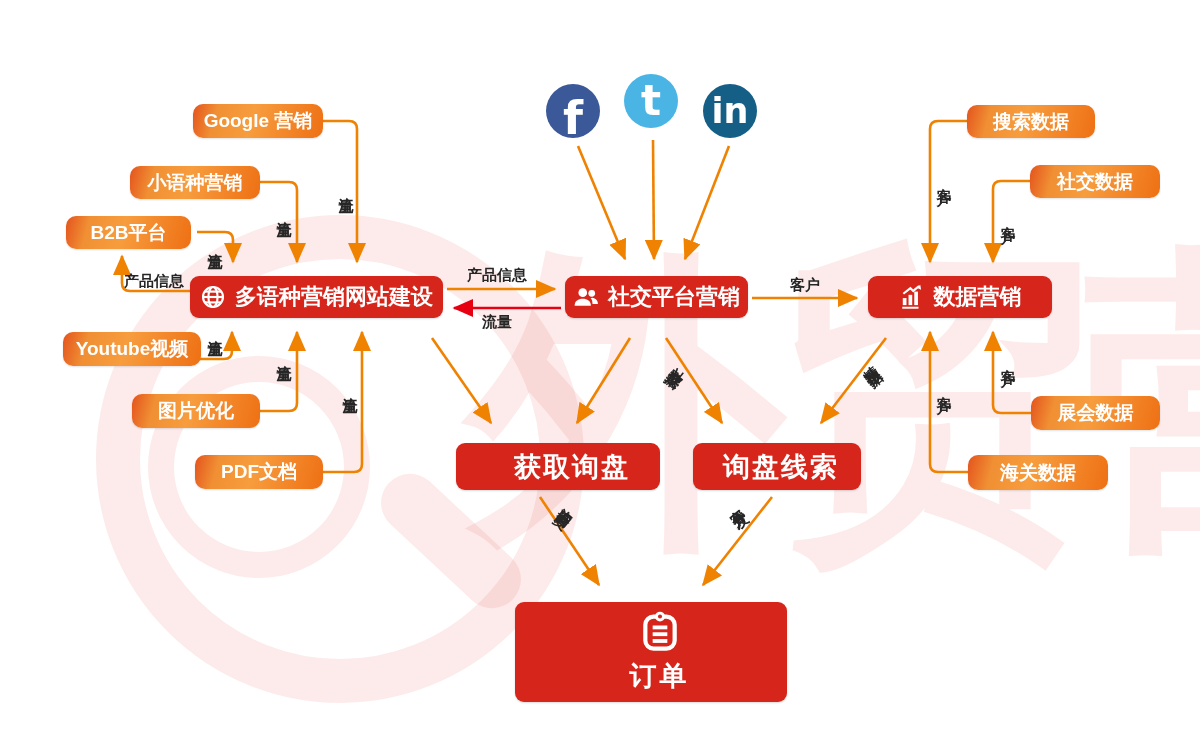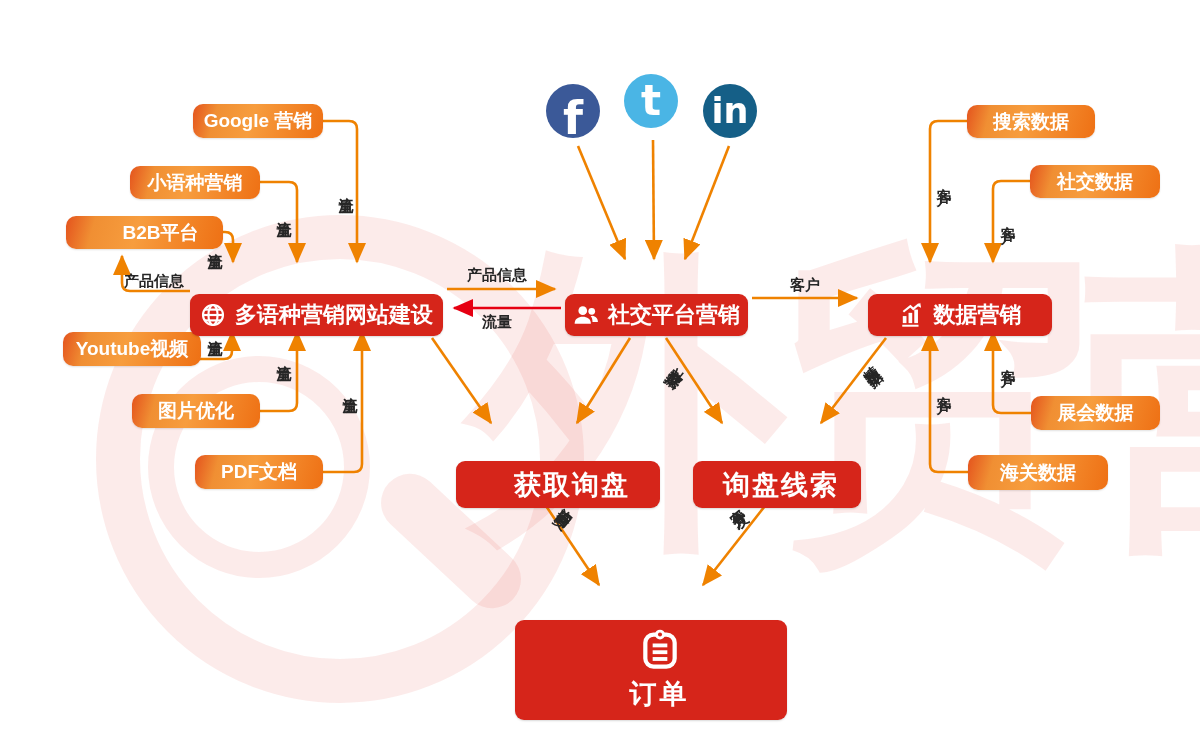--- a/index.html
+++ b/index.html
@@ -18,21 +18,21 @@
   
   .obox{
     position:absolute;display:flex;align-items:center;justify-content:center;
     background:linear-gradient(105deg,#e4531d 0%,#f08f33 18%,#f79d3e 45%,#ee7014 100%);
     color:#fff;font-weight:bold;font-size:19px;border-radius:10px;
     box-shadow:0 1px 2px rgba(0,0,0,0.12);white-space:nowrap;
   }
   .rbox{
     position:absolute;display:flex;align-items:center;justify-content:center;gap:9px;
     background:#d6251a;color:#fff;font-weight:bold;border-radius:9px;
-    box-shadow:0 1px 2px rgba(0,0,0,0.15);white-space:nowrap;margin-top:18px;
+    box-shadow:0 1px 2px rgba(0,0,0,0.15);white-space:nowrap;
   }
   .rbox.main{font-size:22px;}
   .rbox.mid{font-size:27px;letter-spacing:2px;}
   .icon{display:flex;align-items:center;justify-content:center;}
   
   .social{
     position:absolute;width:54px;height:54px;border-radius:50%;
     display:flex;align-items:center;justify-content:center;overflow:hidden;
     color:#fff;font-weight:bold;
   }
@@ -99,21 +99,21 @@
   <div class="social" style="left:703px;top:84px;background:#155f87;">
     <span class="glyph" style="font-size:35px;">in</span>
   </div>
 
   <div class="obox" style="left:193px;top:104px;width:130px;height:34px;">
     <span>Google 营销</span>
     </div>
   <div class="obox" style="left:130px;top:166px;width:130px;height:33px;">
     <span>小语种营销</span>
     </div>
-  <div class="obox" style="left:66px;top:216px;width:125px;height:33px;padding-left:32px;">
+  <div class="obox" style="left:66px;top:216px;width:125px;height:33px;">
     <span>B2B平台</span>
     </div>
   <div class="obox" style="left:63px;top:332px;width:138px;height:34px;">
     <span>Youtube视频</span>
     </div>
   <div class="obox" style="left:132px;top:394px;width:128px;height:34px;">
     <span>图片优化</span>
     </div>
   <div class="obox" style="left:195px;top:455px;width:128px;height:34px;">
     <span>PDF文档</span>

